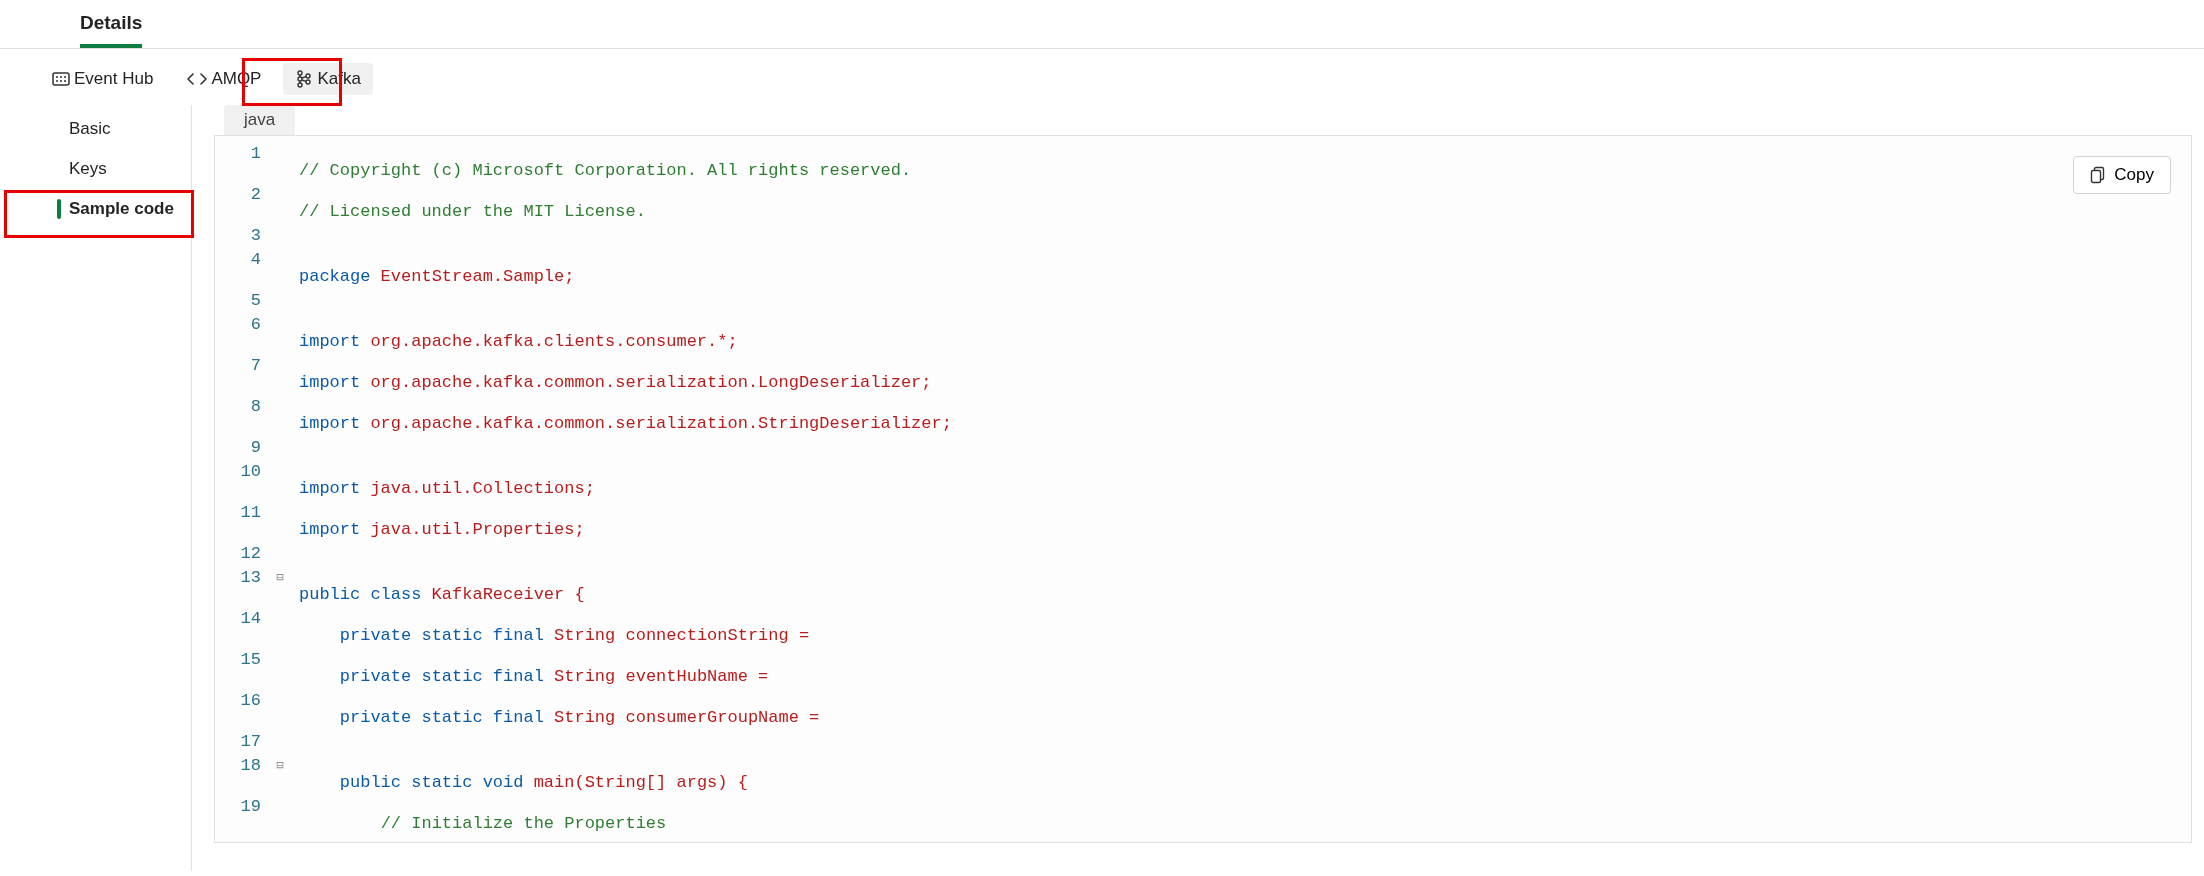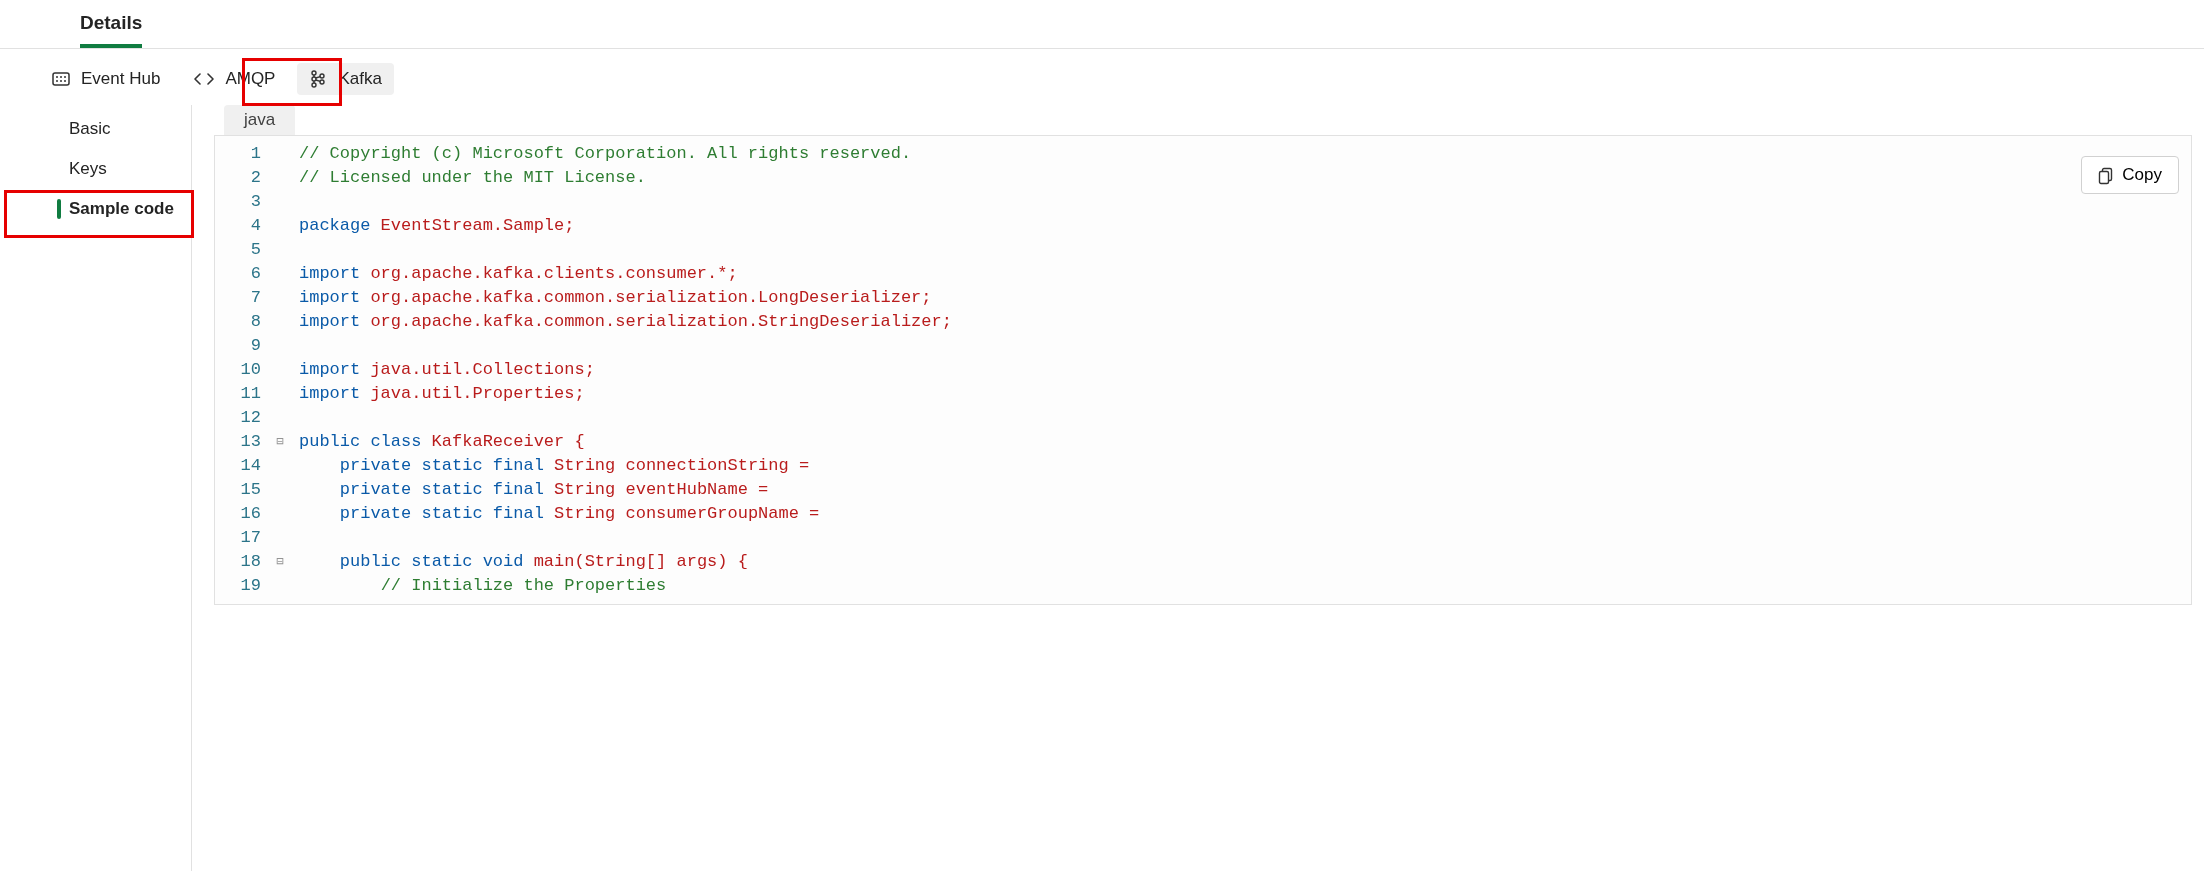--- a/index.html
+++ b/index.html
@@ -31,21 +31,21 @@
   
   .toolbar {
     display: flex;
     align-items: center;
     gap: 10px;
     padding: 14px 40px 10px 40px;
   }
   .toolbar-item {
     display: flex;
     align-items: center;
-    gap: 11px;
+    gap: 4px;
     font-size: 17px;
     color: #242424;
     padding: 6px 12px;
     border-radius: 4px;
     cursor: pointer;
   }
   .toolbar-item.active {
     background: #f0f0f0;
   }
   .toolbar-item .icon {
@@ -124,23 +124,23 @@
   .code-box {
     border: 1px solid #e1e1e1;
     border-top: 1px solid #e1e1e1;
     background: #fdfdfd;
     position: relative;
     width: calc(100% - 12px);
   }
   .copy-btn {
     position: absolute;
     top: 20px;
-    right: 12px;
-    display: flex;
-    align-items: flex-end;
+    right: 20px;
+    display: flex;
+    align-items: center;
     gap: 8px;
     border: 1px solid #d1d1d1;
     background: #ffffff;
     padding: 8px 16px;
     border-radius: 4px;
     font-size: 17px;
     cursor: pointer;
   }
   .code-lines {
     font-family: Consolas, "Courier New", monospace;
@@ -162,20 +162,21 @@
   .fold {
     width: 18px;
     text-align: center;
     color: #949494;
     flex: none;
     font-size: 12px;
   }
   .code {
     flex: 1;
     padding-left: 10px;
+    margin-top: 17px;
   }
 
   
   .c-comment { color: #2e7d32; }
   .c-key     { color: #0a5aa8; }
   .c-plain   { color: #b91c1c; }
 
   svg { display: block; }
 </style>
 </head>

